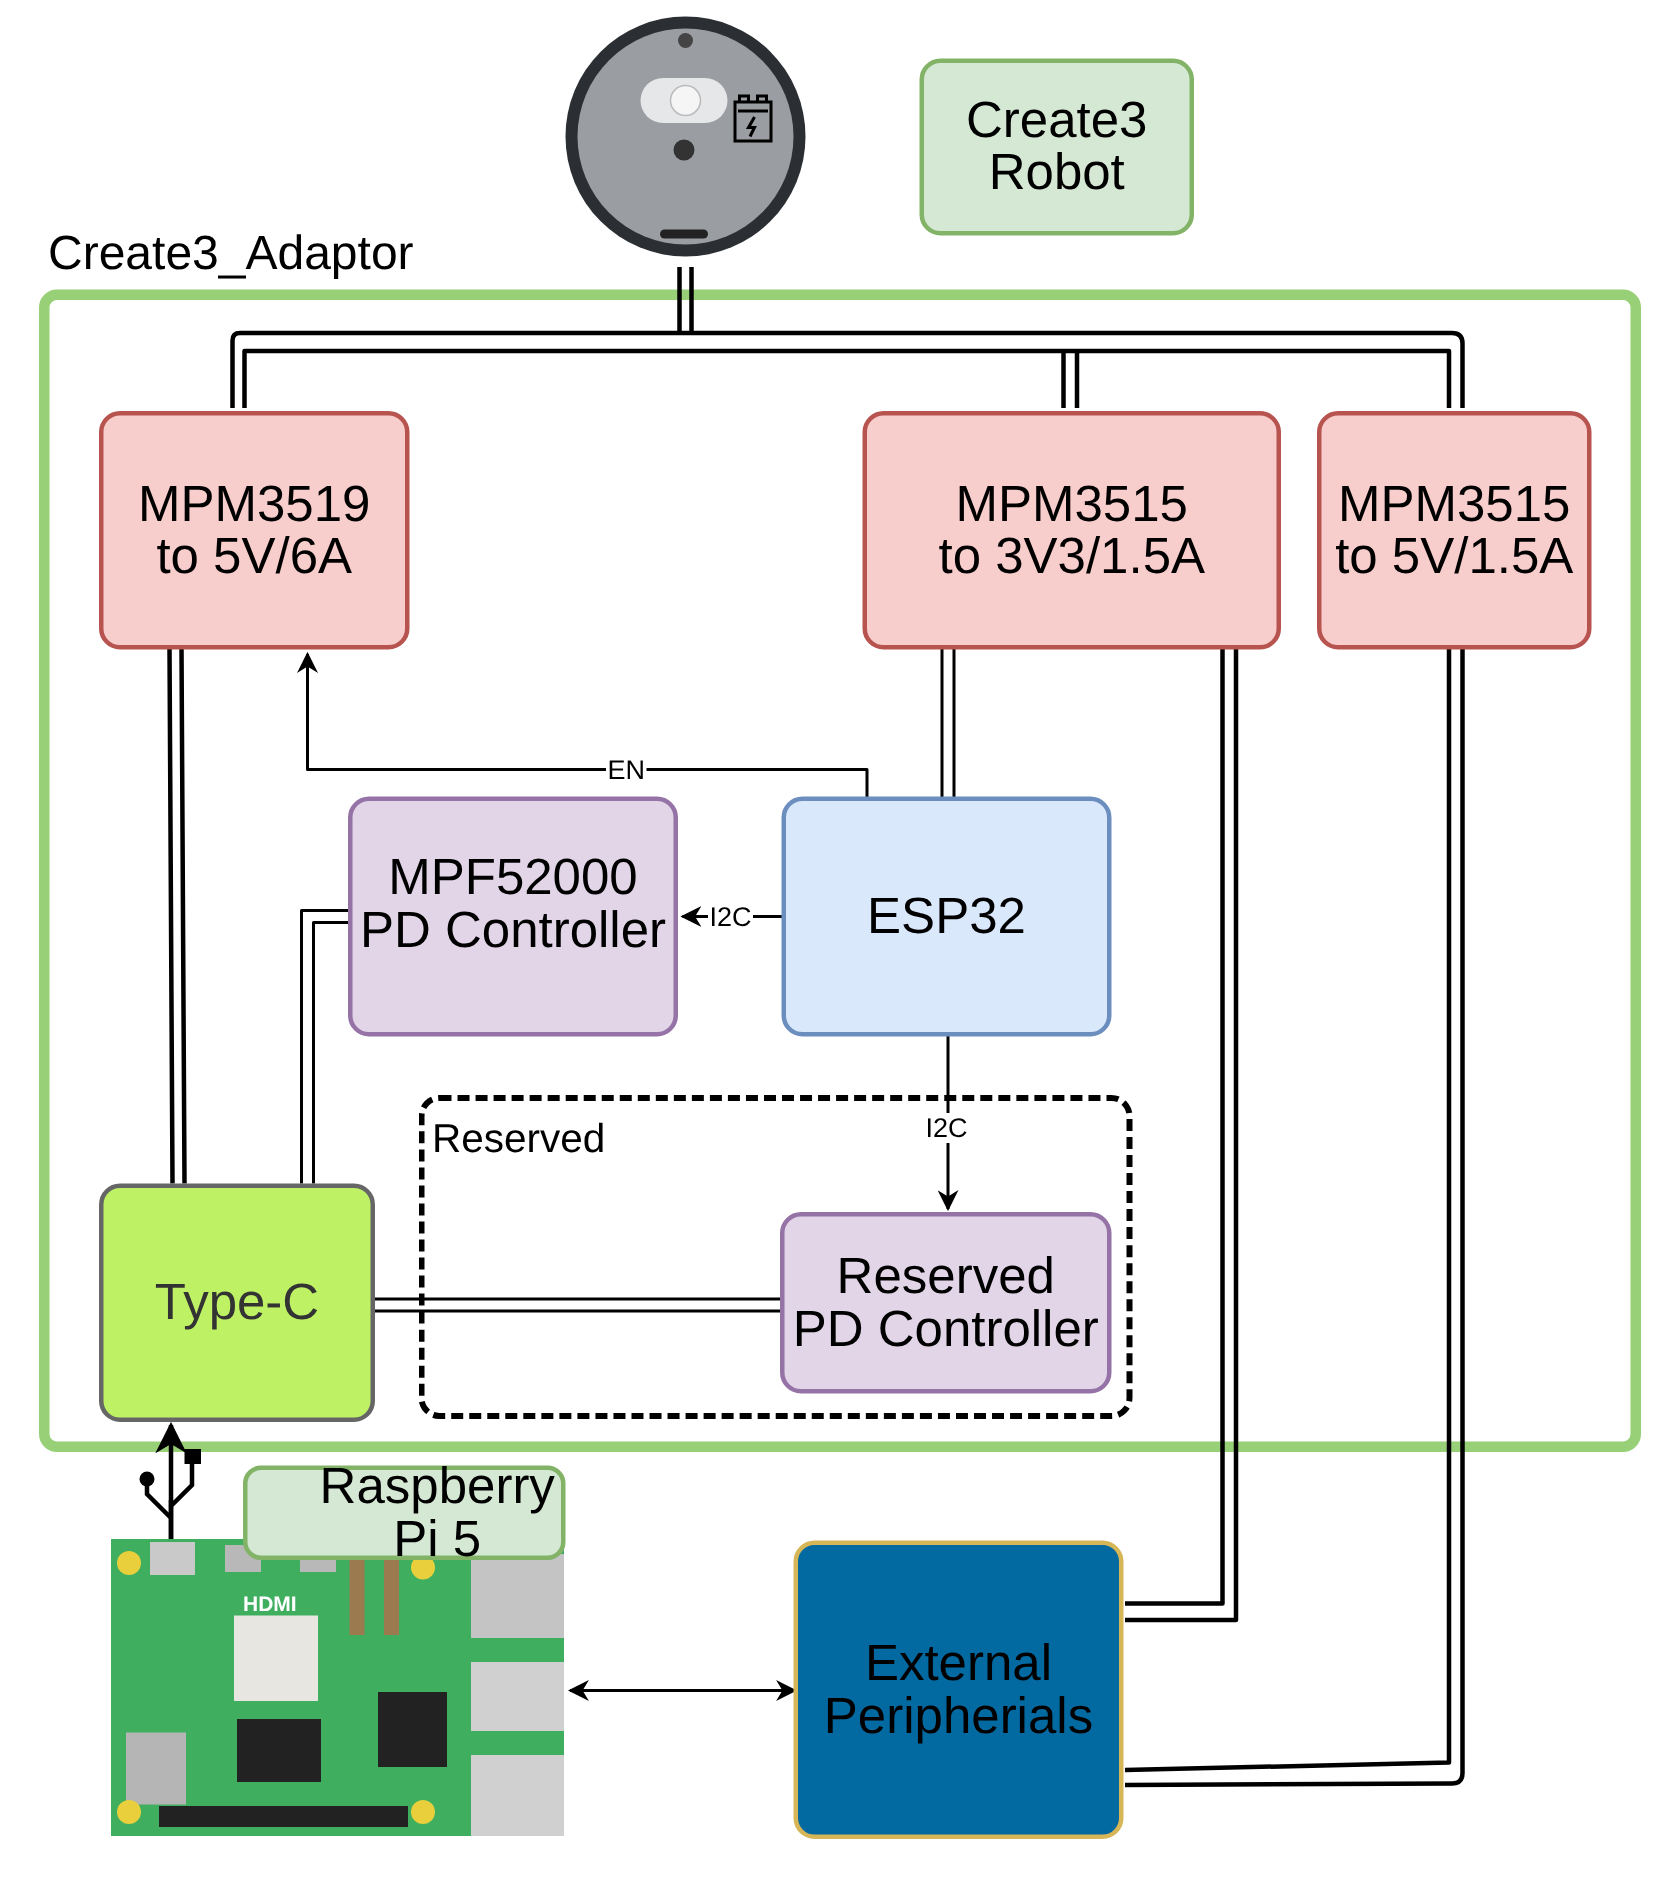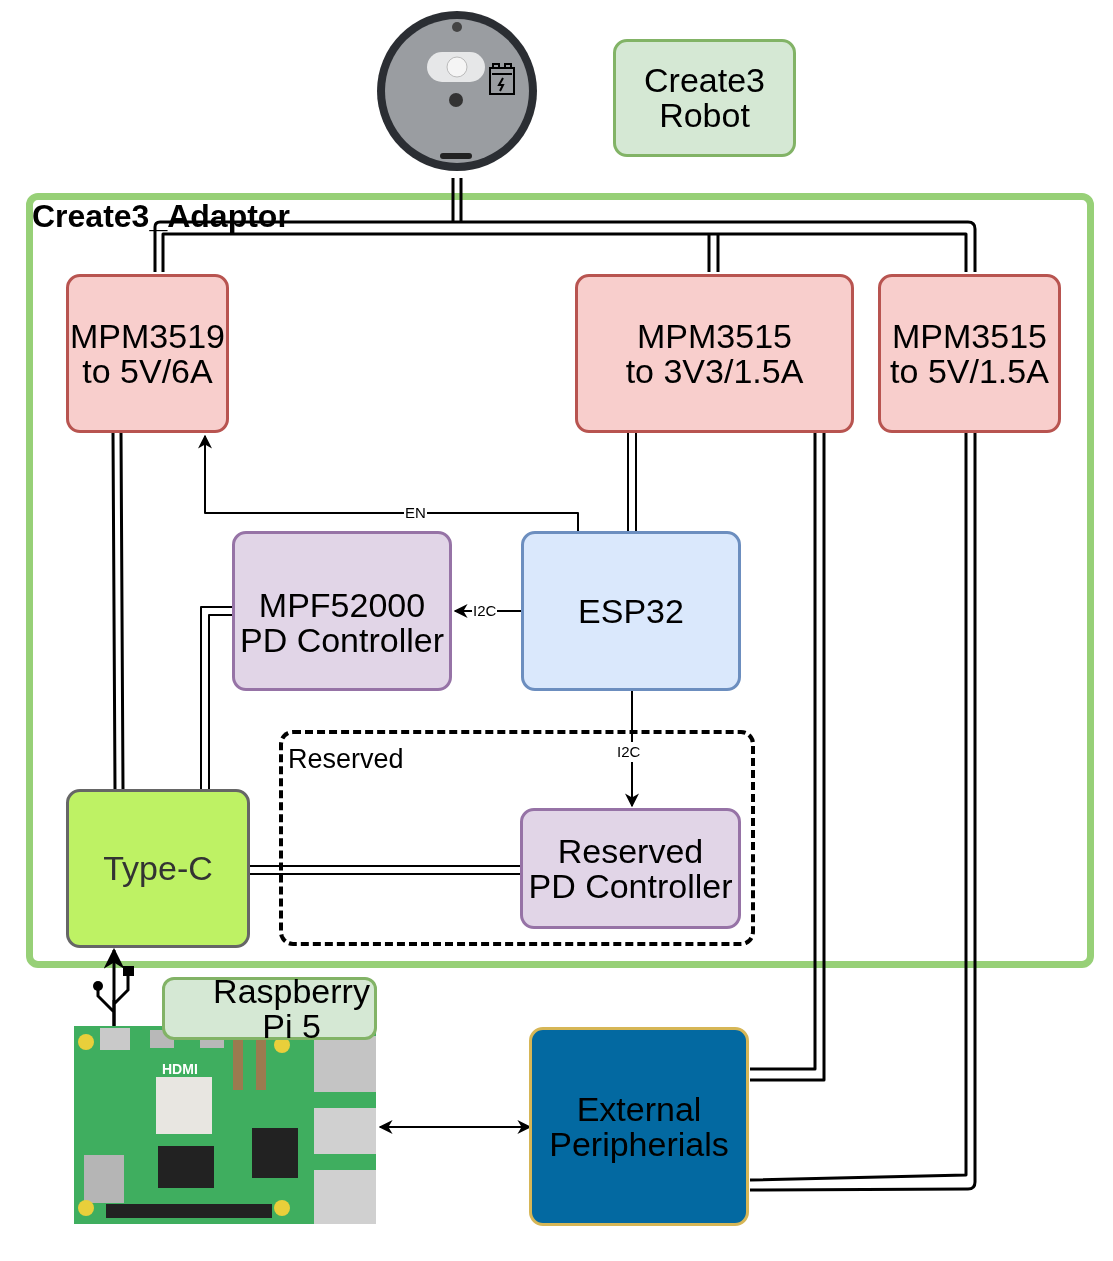--- a/index.html
+++ b/index.html
@@ -8,22 +8,22 @@
   svg#wires { position: absolute; left: 0; top: 0; width: 1113px; height: 1261px; }
   .box { position: absolute; box-sizing: border-box; border-radius: 14px; border-width: 3px; border-style: solid;
          display: flex; align-items: center; justify-content: center; text-align: center;
          font-size: 34px; line-height: 35px; white-space: pre-line; }
   .pwr { background: #f8cecc; border-color: #b85450; }
   .pd { background: #e1d5e7; border-color: #9673a6; }
   .mcu { background: #dae8fc; border-color: #6c8ebf; }
   .gray { background: #bef264; border-color: #666666; color: #333333; }
   .green { background: #d5e8d4; border-color: #82b366; }
   .yellow { background: #0369a1; border-color: #d6b656; }
-  .title { position: absolute; font-weight: bold; font-size: 32px; margin-top: 48px; }
-  .lbl { position: absolute; font-size: 15px; background: #fff; padding: 0 1px; line-height: 20px; }
+  .title { position: absolute; font-weight: normal; font-size: 32px; }
+  .lbl { position: absolute; font-size: 18px; background: #fff; padding: 0 1px; line-height: 20px; }
   .reserved-lbl { position: absolute; font-size: 27px; }
   #adaptor-frame { position: absolute; left: 26px; top: 193px; width: 1068px; height: 775px; box-sizing: border-box;
                    border: 7px solid #97d077; border-radius: 12px; }
   #reserved-frame { position: absolute; left: 279px; top: 730px; width: 476px; height: 216px; box-sizing: border-box;
                     border: 4px dashed #000; border-radius: 14px; }
 </style>
 </head>
 <body>
 
 <div id="adaptor-frame"></div>
@@ -124,28 +124,28 @@
     <circle cx="86" cy="1208" r="8" fill="#e9cf3b"></circle>
     <circle cx="282" cy="1045" r="8" fill="#e9cf3b"></circle>
     <circle cx="282" cy="1208" r="8" fill="#e9cf3b"></circle>
     <text x="162" y="1074" font-family="Liberation Sans, sans-serif" font-weight="bold" font-size="14" fill="#fff">HDMI</text>
   </g>
 </svg>
 
 <div class="box green" style="left:613px; top:39px; width:183px; height:118px;">Create3
 Robot</div>
 
-<div class="box pwr" style="left:66px; top:274px; width:163px; height:159px;">MPM3519
+<div class="box pwr" style="left:66px; top:274px; width:207px; height:159px;">MPM3519
 to 5V/6A</div>
 <div class="box pwr" style="left:575px; top:274px; width:279px; height:159px;">MPM3515
 to 3V3/1.5A</div>
 <div class="box pwr" style="left:878px; top:274px; width:183px; height:159px;">MPM3515
 to 5V/1.5A</div>
 
-<div class="box pd" style="left:232px; top:531px; width:220px; height:160px; align-items:flex-start; padding-top:54px;">MPF52000
+<div class="box pd" style="left:232px; top:531px; width:220px; height:160px; align-items:flex-start; padding-top:34px;">MPF52000
 PD Controller</div>
 <div class="box mcu" style="left:521px; top:531px; width:220px; height:160px;">ESP32</div>
 
 <div class="box gray" style="left:66px; top:789px; width:184px; height:159px;">Type-C</div>
 <div class="box pd" style="left:520px; top:808px; width:221px; height:121px;">Reserved
 PD Controller</div>
 
 <div class="box green" style="left:162px; top:977px; width:215px; height:63px; border-radius:12px;padding-left:44px;">Raspberry Pi 5</div>
 
 <div class="box yellow" style="left:529px; top:1027px; width:220px; height:199px;">External

